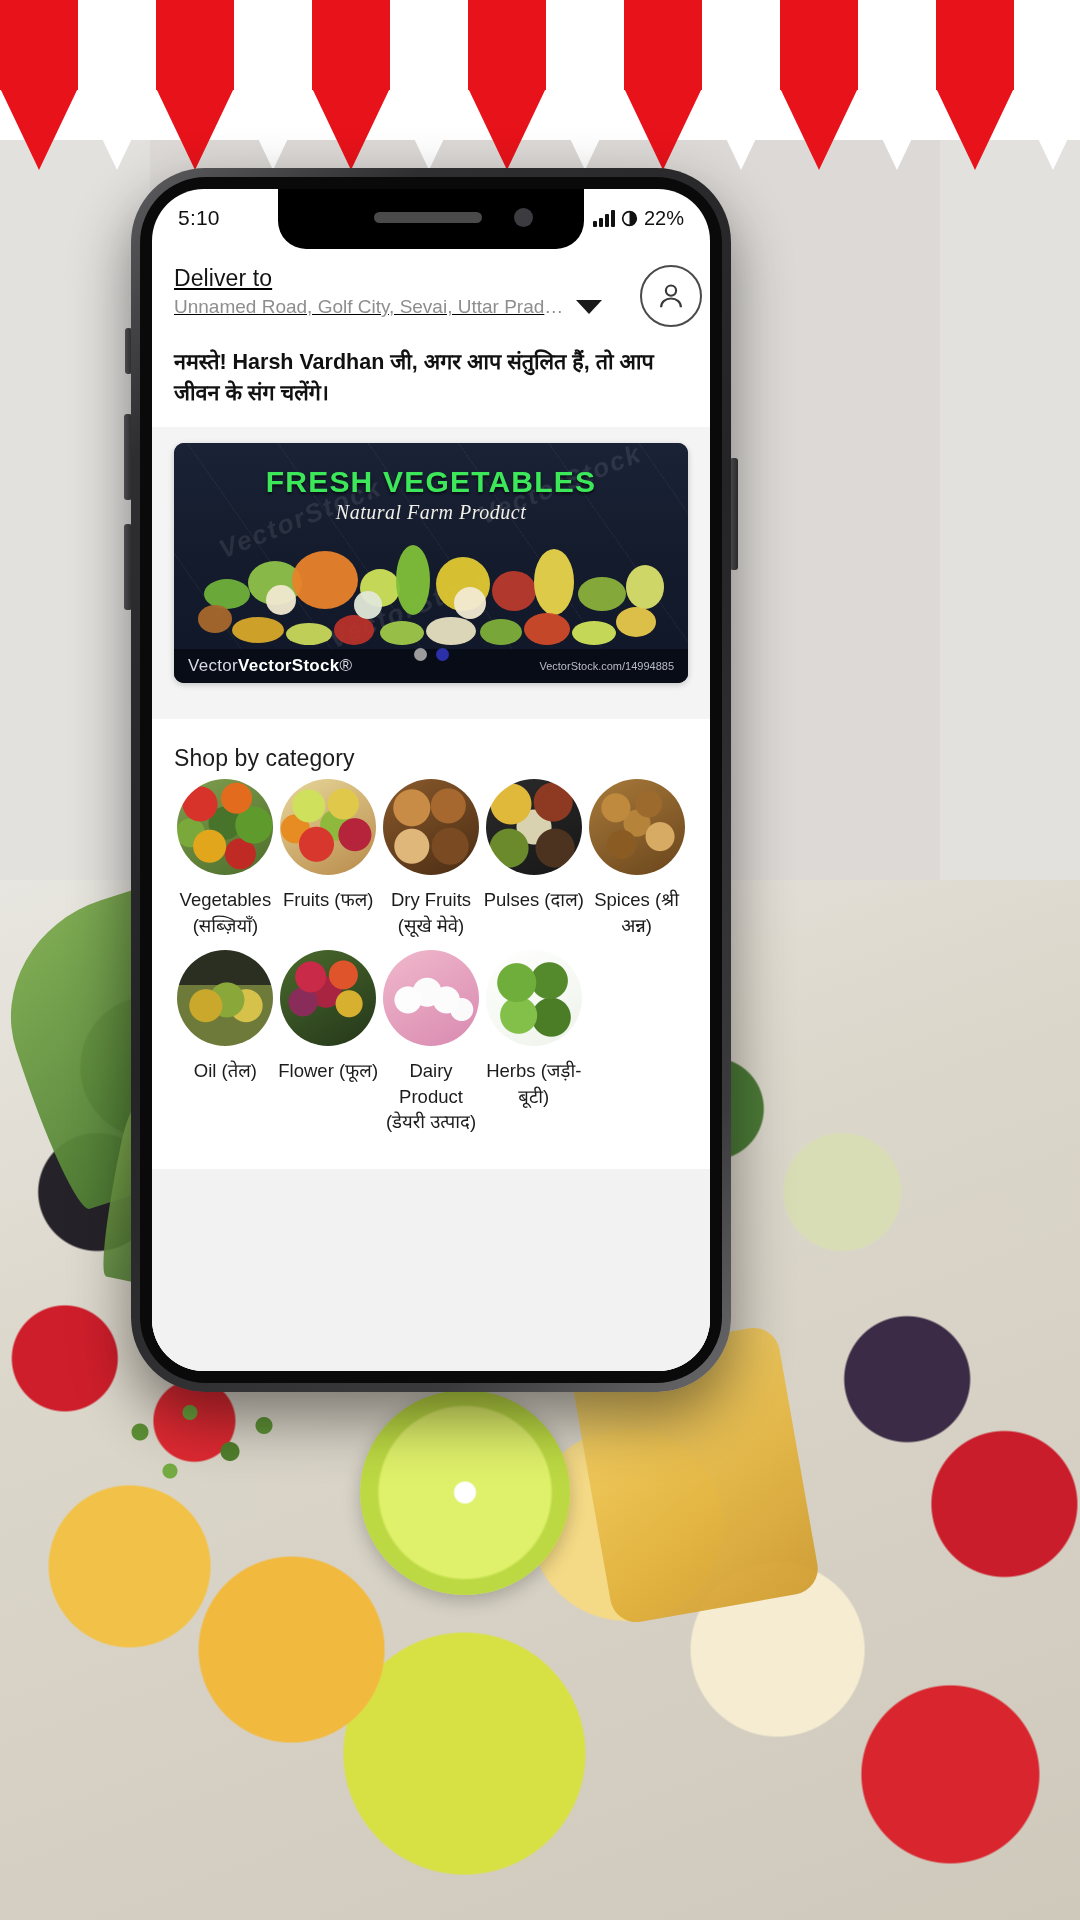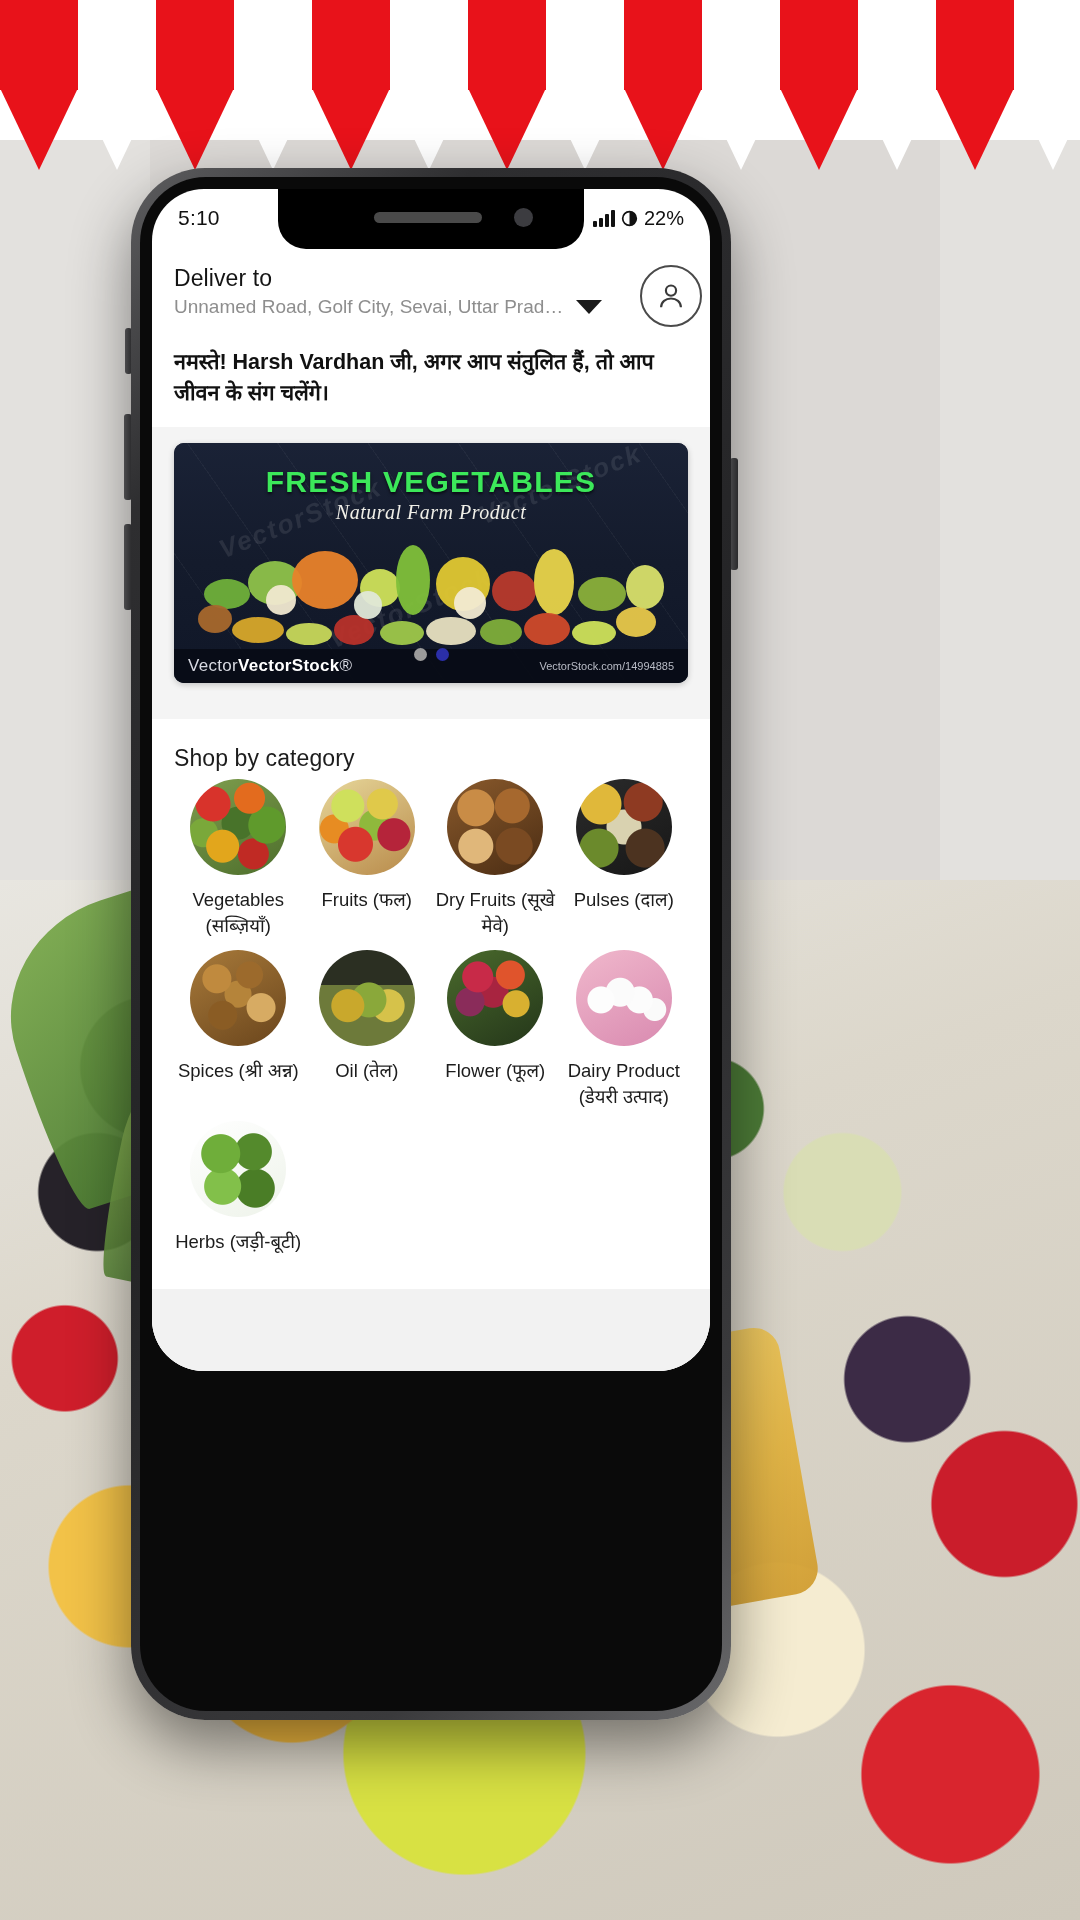--- a/index.html
+++ b/index.html
@@ -96,21 +96,21 @@
     position: absolute; left: 590px; top: 1340px; width: 210px; height: 270px;
     background: linear-gradient(150deg, #f5d36a, #e2b23c 60%, #cf9a2c);
     border-radius: 26px;
     transform: rotate(-10deg);
     opacity: .92;
   }
 
   
   .phone-wrap {
     position: absolute; left: 131px; top: 168px;
-    width: 600px; height: 1552px;
+    width: 600px; height: 1224px;
   }
   .phone-shadow {
     position: absolute; inset: 0;
     border-radius: 74px;
     box-shadow: 0 26px 60px rgba(0,0,0,.45);
   }
   .phone-body {
     position: absolute; inset: 0;
     border-radius: 74px;
     background: linear-gradient(135deg, #5d5d5f 0%, #2e2e30 16%, #242426 50%, #3a3a3c 84%, #6a6a6c 100%);
@@ -171,20 +171,21 @@
   .batt-ring svg { display: block; }
   .sb-batt { font-size: 20px; font-weight: 500; }
 
   
   .app-header {
     position: absolute; left: 0; top: 58px; width: 100%;
     padding: 16px 8px 14px 22px;
     background: #fff;
     display: flex; align-items: flex-start; justify-content: flex-start;
     z-index: 20;
+    text-decoration: underline;
   }
   .deliver-block { flex: 1; min-width: 0; padding-top: 2px; }
   .deliver-title { font-size: 23px; color: #141414; font-weight: 400; letter-spacing: .1px; }
   .deliver-row { display: flex; align-items: center; gap: 10px; margin-top: 4px; }
   .deliver-addr {
     font-size: 19px; color: #8e8e8e; white-space: nowrap;
     overflow: hidden; text-overflow: ellipsis; max-width: 392px;
   }
   .caret { width: 0; height: 0; border-left: 13px solid transparent; border-right: 13px solid transparent; border-top: 14px solid #1a1a1a; flex: none; }
   .avatar-btn {
@@ -253,21 +254,21 @@
     display: flex; justify-content: center; gap: 9px; z-index: 5;
   }
   .dot { width: 13px; height: 13px; border-radius: 50%; background: #9b9b9b; }
   .dot.active { background: #2b2fa8; }
 
   .banner-gap { height: 36px; background: #f4f4f4; }
 
   
   .cat-sec { background: #fff; padding: 26px 22px 34px 22px; }
   .cat-heading { font-size: 23px; color: #1c1c1c; margin-bottom: 7px; letter-spacing: .1px; }
-  .cat-grid { display: grid; grid-template-columns: repeat(4, 1fr); row-gap: 12px; }
+  .cat-grid { display: grid; grid-template-columns: repeat(5, 1fr); row-gap: 12px; }
   .cat-item { display: flex; flex-direction: column; align-items: center; }
   .cat-circle {
     width: 96px; height: 96px; border-radius: 50%; overflow: hidden;
     position: relative; background: #ddd; flex: none;
   }
   .cat-label {
     margin-top: 12px; font-size: 18.5px; color: #1c1c1c; text-align: center;
     line-height: 1.38; max-width: 128px;
   }
 

